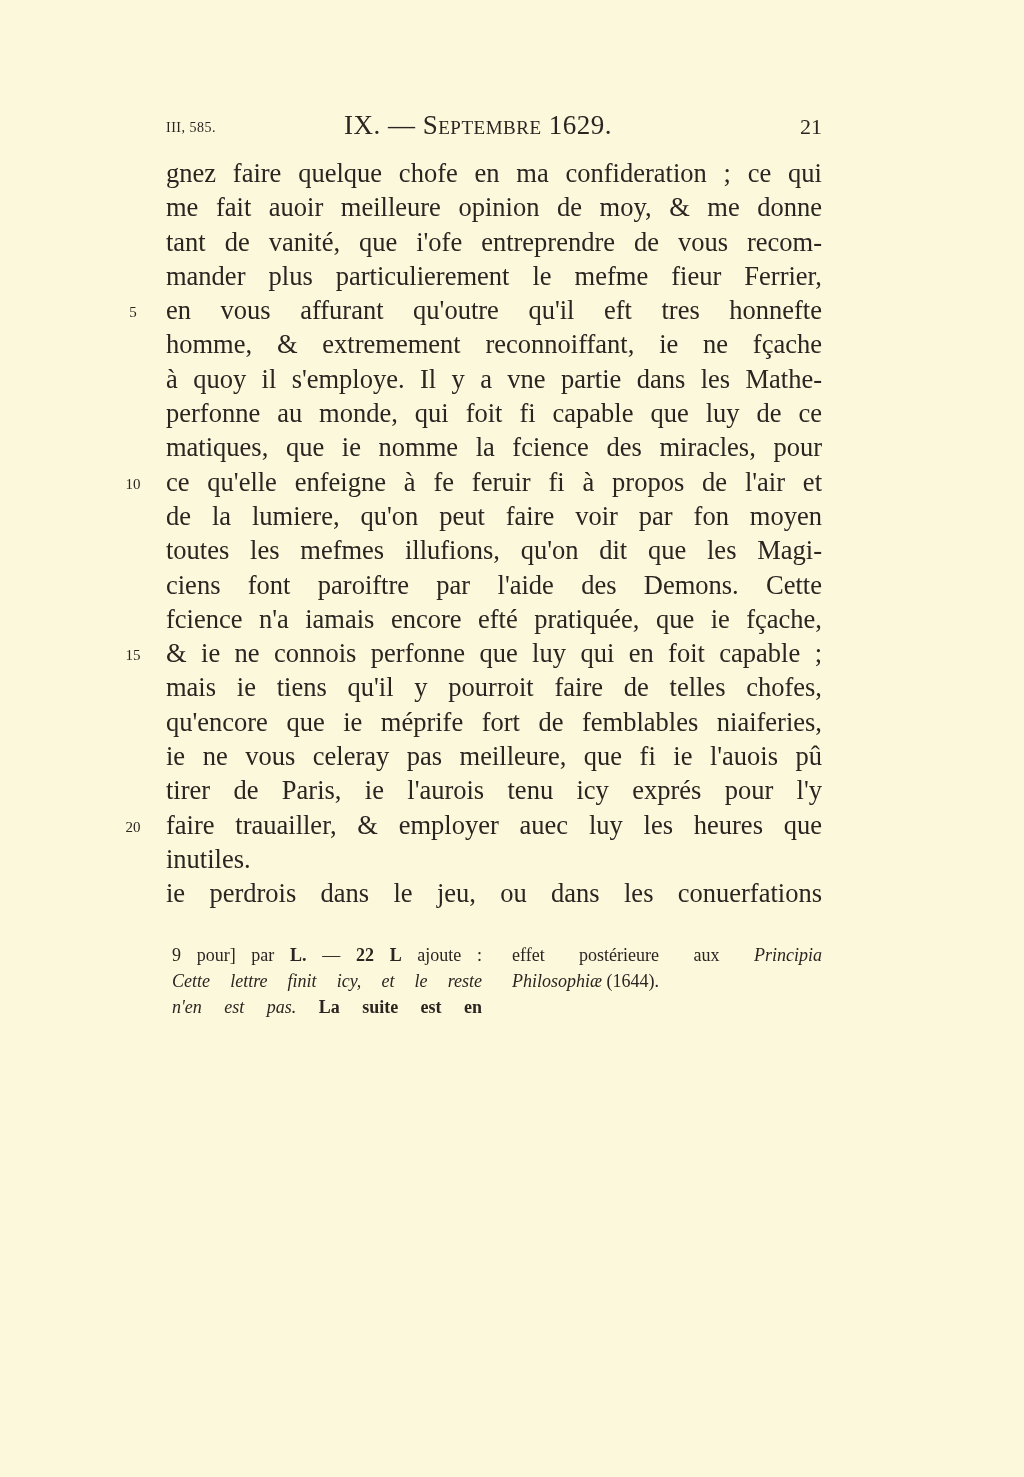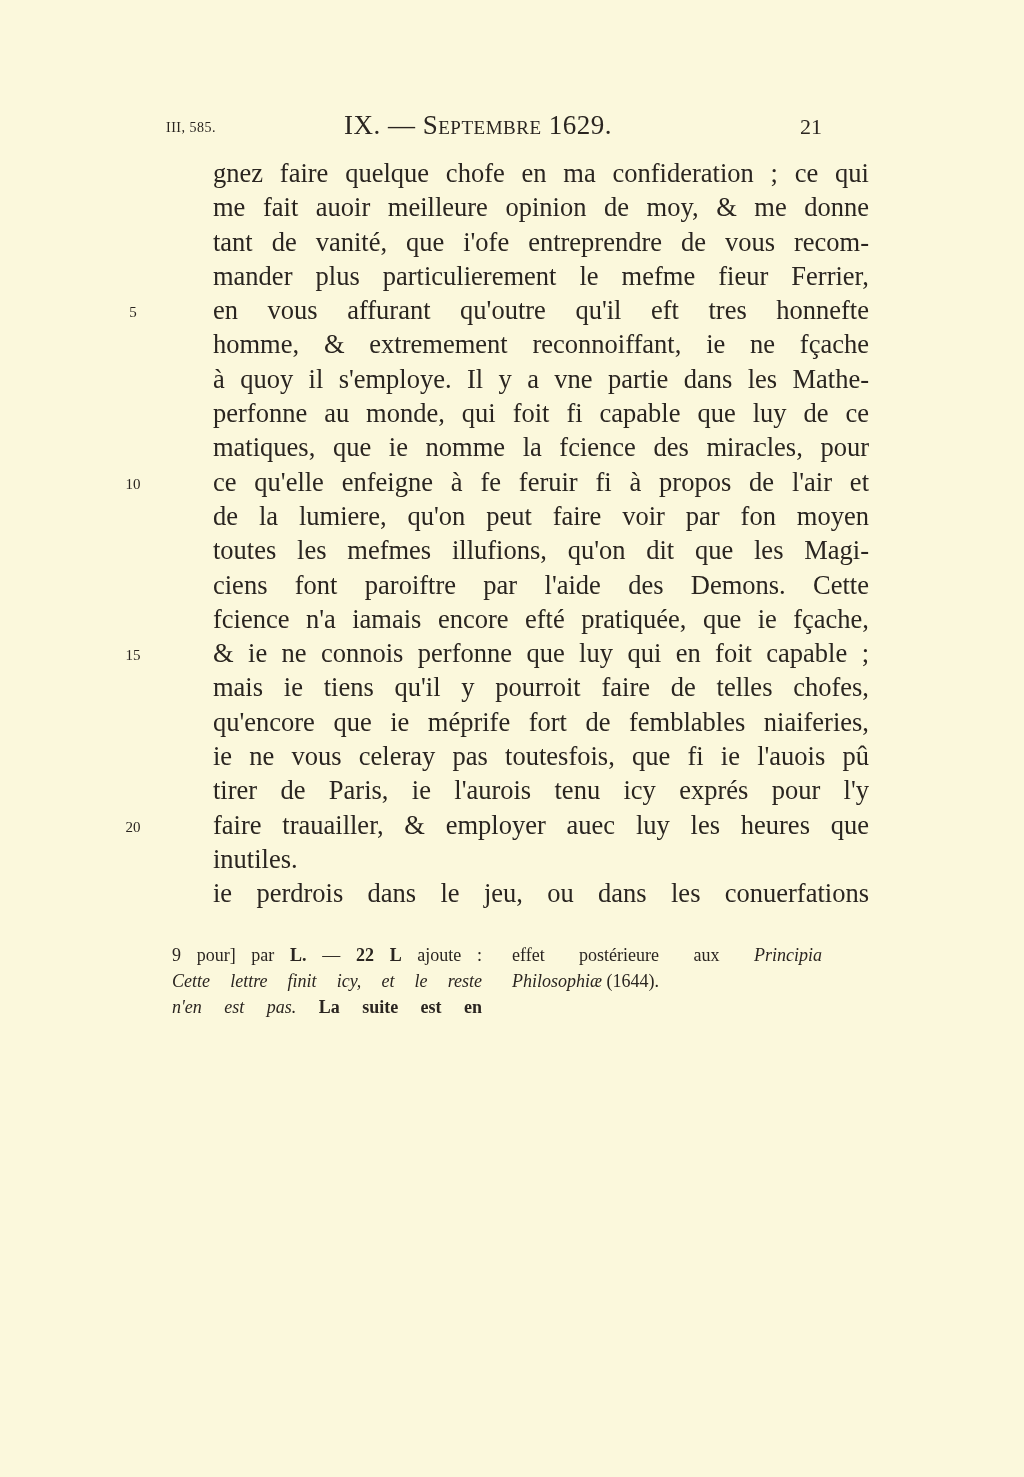--- a/index.html
+++ b/index.html
@@ -64,21 +64,20 @@
     height: 34.3px;
     line-height: 34.3px;
     font-size: 26.5px;
     white-space: nowrap;
   }
   .line .txt {
     display: block;
     text-align: justify;
     text-align-last: justify;
     width: 656px;
-    margin-left: 47px;
   }
   .line.last .txt {
     text-align-last: left;
   }
   .line .num {
     position: absolute;
     left: -48px;
     top: 2px;
     width: 30px;
     font-size: 15px;
@@ -188,21 +187,21 @@
     <div class="line">
         <span class="num"></span>
         <span class="txt">mais ie tiens qu'il y pourroit faire de telles chofes,</span>
       </div>
     <div class="line">
         <span class="num"></span>
         <span class="txt">qu'encore que ie méprife fort de femblables niaiferies,</span>
       </div>
     <div class="line">
         <span class="num"></span>
-        <span class="txt">ie ne vous celeray pas toutesfois, que fi ie l'auois pû</span>
+        <span class="txt">ie ne vous celeray pas meilleure, que fi ie l'auois pû</span>
       </div>
     <div class="line">
         <span class="num"></span>
         <span class="txt">tirer de Paris, ie l'aurois tenu icy exprés pour l'y</span>
       </div>
     <div class="line">
         <span class="num">20</span>
         <span class="txt">faire trauailler, &amp; employer auec luy les heures que</span>
       </div>
     <div class="line last">

